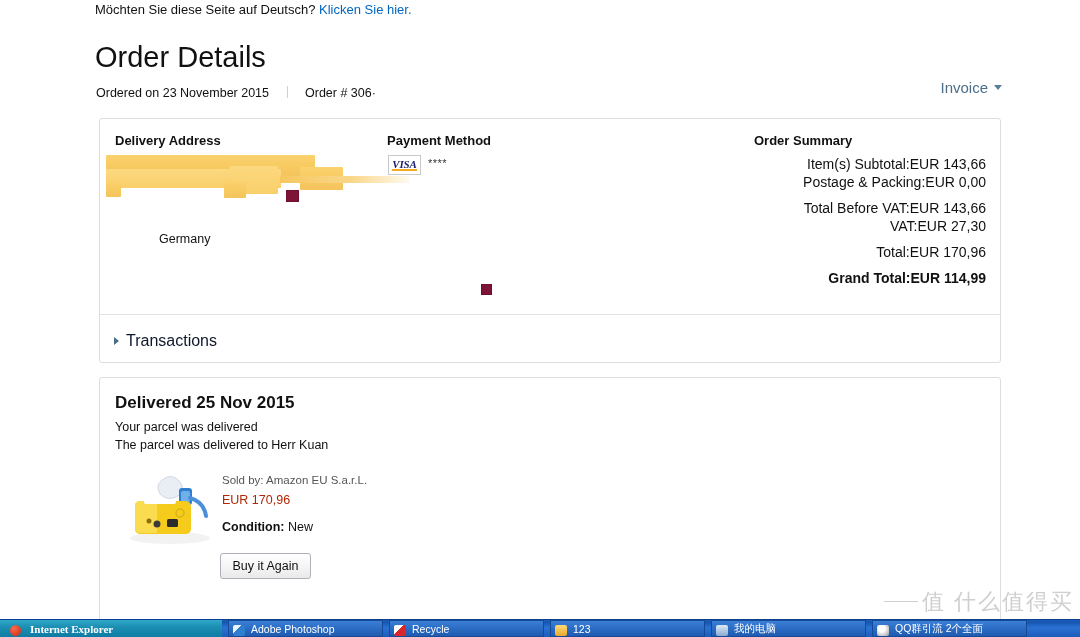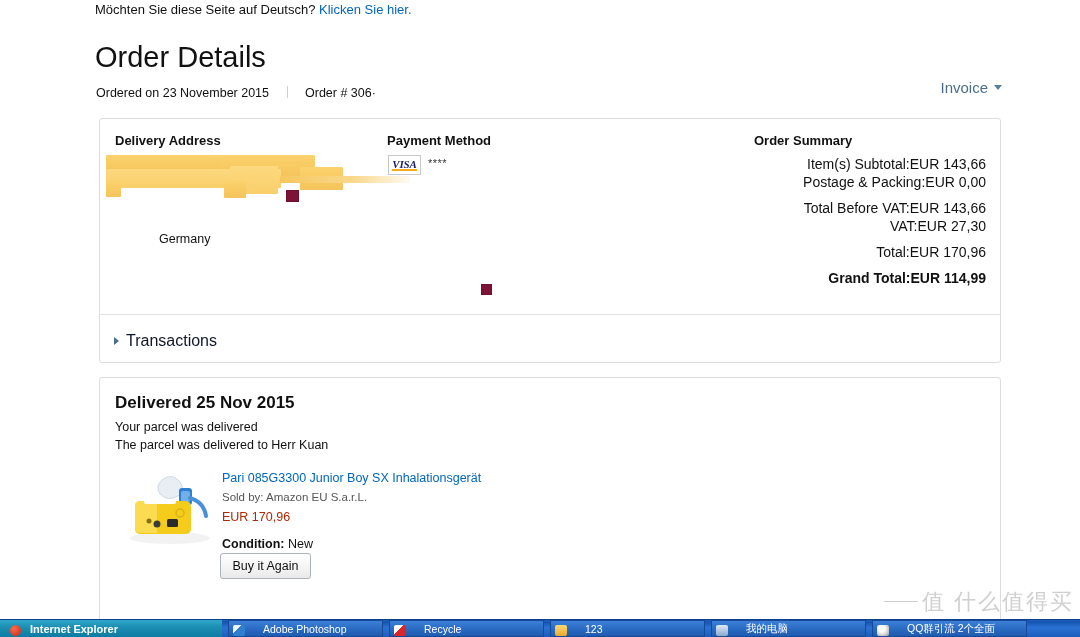--- a/index.html
+++ b/index.html
@@ -204,32 +204,33 @@
     border-top: 1px solid #0b3f8f;
     display: flex; align-items: stretch;
     overflow: hidden;
   }
   .tb-start {
     width: 222px; height: 100%;
     background: linear-gradient(180deg,#2fa9c9 0%,#1d8fb4 40%,#0e7ba3 100%);
     display: flex; align-items: center; padding-left: 30px;
     font-size: 11px; color: #ffffff; font-weight: bold;
     position: relative;
+    font-family: Liberation Serif, serif;
   }
   .tb-start .bullet {
     position: absolute; left: 10px; top: 5px;
     width: 11px; height: 11px; border-radius: 50%;
     background: radial-gradient(circle at 35% 30%, #ff6a4d, #c22a12);
   }
   .tb-item {
     width: 155px; height: 100%;
     margin-left: 6px;
     background: linear-gradient(180deg,#3c7fd6 0%,#2b6cc4 50%,#1f5bb0 100%);
     border: 1px solid #174a96;
-    display: flex; align-items: center; padding-left: 34px;
+    display: flex; align-items: center; padding-left: 22px;
     font-size: 10.5px; color: #ffffff;
     position: relative; white-space: nowrap; overflow: hidden;
   }
   .tb-ico {
     position: absolute; left: 4px; top: 4px;
     width: 12px; height: 11px; border-radius: 2px;
   }
   .ico-ps { background: linear-gradient(135deg,#eaf4ff 35%, #2f7fd0 36%); }
   .ico-rd { background: linear-gradient(135deg,#ffffff 40%, #d8262b 41%); }
   .ico-fo { background: linear-gradient(180deg,#ffd978 0%, #e8a92b 100%); }
@@ -341,21 +342,20 @@
         <path d="M13 40 q0 -5 6 -5 h16 v32 h-16 q-6 0 -6 -5 z" fill="#fbdc50"></path>
         <rect x="22" y="33" width="32" height="5" rx="2" fill="#ffffff"></rect>
         <circle cx="27" cy="55" r="2.5" fill="#8a6f08"></circle>
         <circle cx="35" cy="58" r="3.5" fill="#3b3b3b"></circle>
         <rect x="45" y="53" width="11" height="8" rx="1.5" fill="#2b2b2b"></rect>
         <circle cx="58" cy="47" r="4" fill="none" stroke="#d6b215" stroke-width="1.4"></circle>
       </svg>
     </div>
 
     <div class="prod-info">
-      <div class="prod-title">Pari 085G3300 Junior Boy SX Inhalationsgerät</div>
       <div class="prod-sold">Sold by: Amazon EU S.a.r.L.</div>
       <div class="prod-price">EUR 170,96</div>
       <div class="prod-cond">
         <b>Condition:</b>
         <span>New</span>
       </div>
     </div>
 
     <div class="btn-buy">Buy it Again</div>
 

